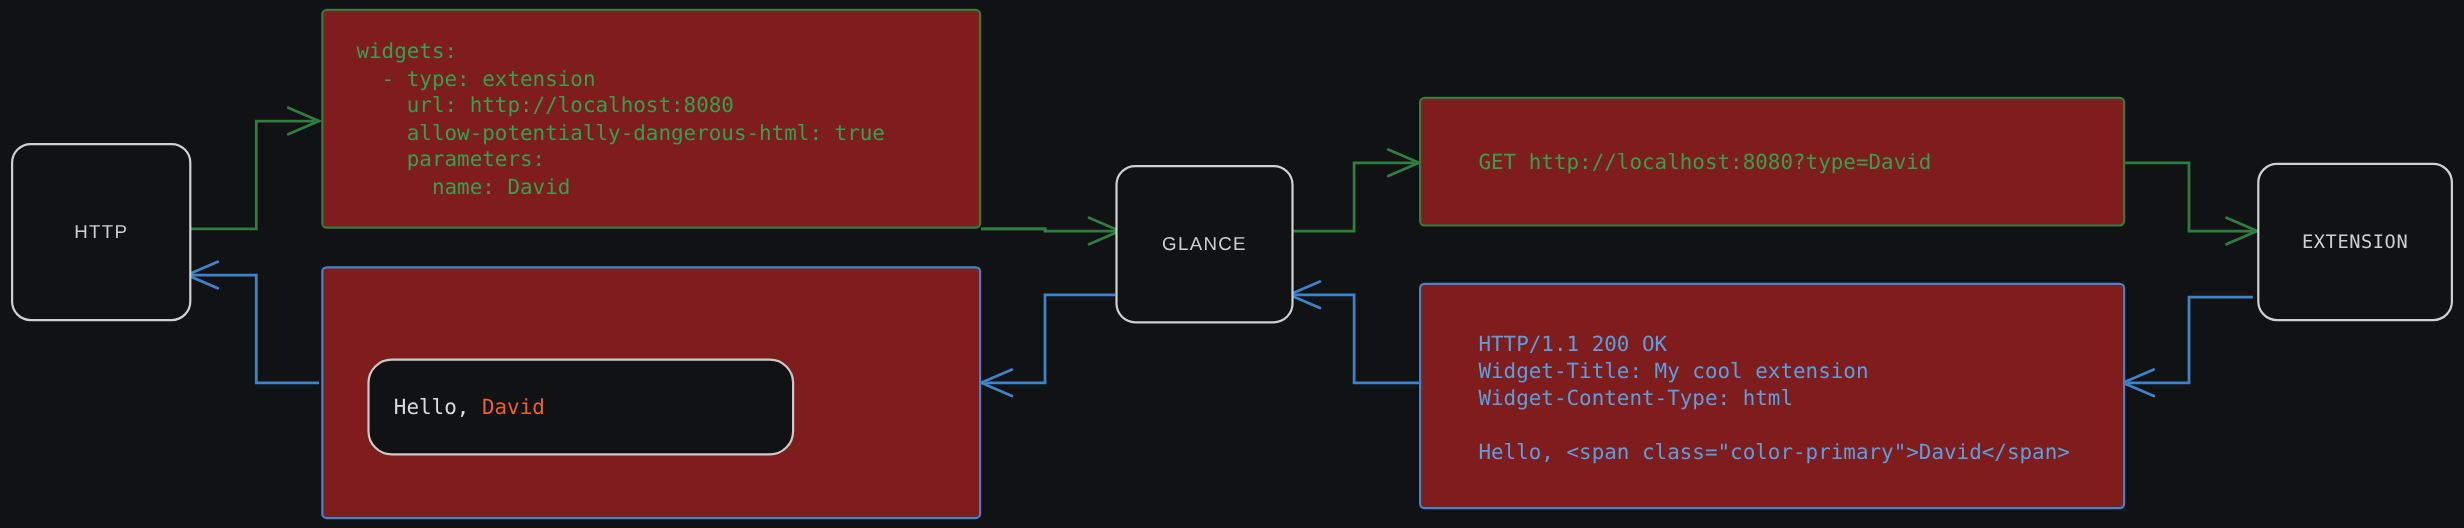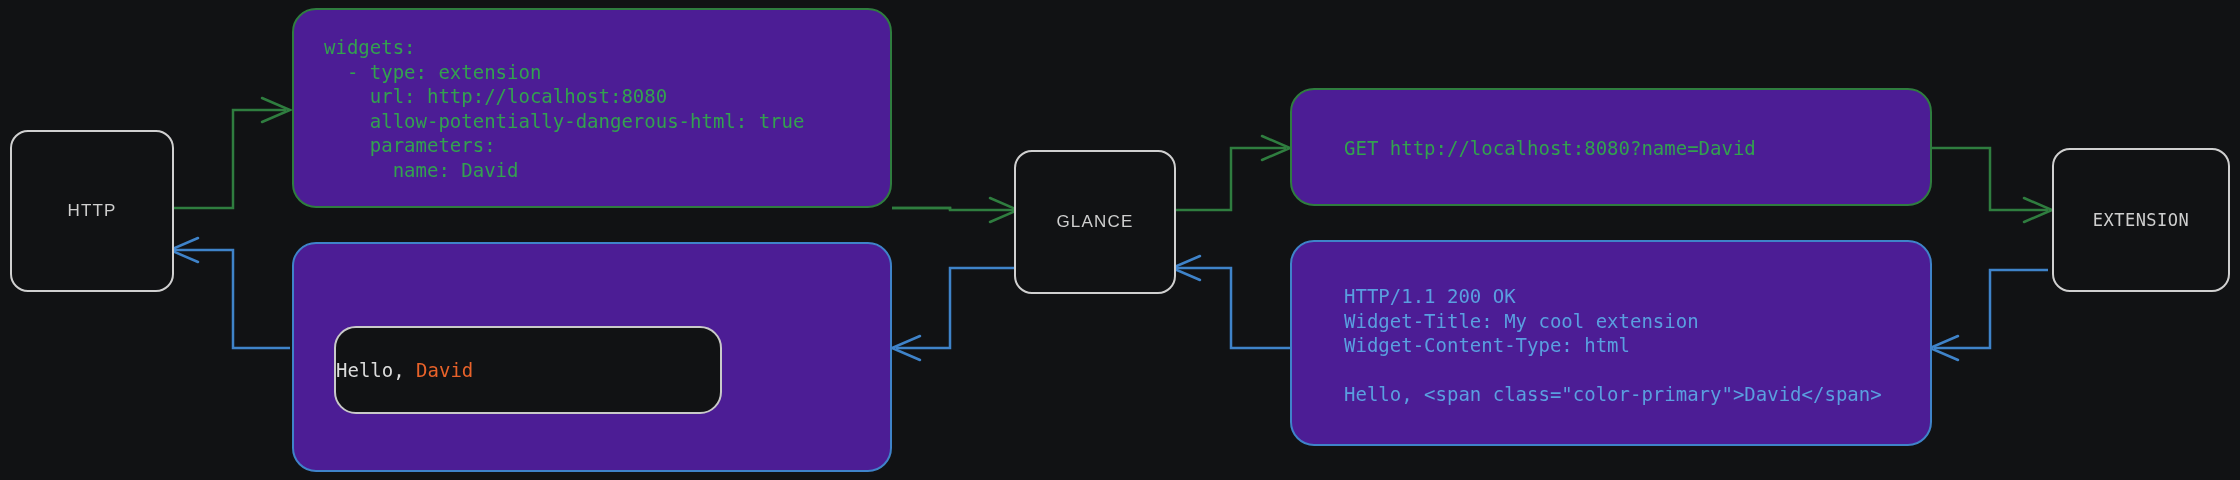--- a/index.html
+++ b/index.html
@@ -7,35 +7,35 @@
        font-family:"DejaVu Sans Mono",monospace;}
   #stage{position:relative;width:2240px;height:480px;background:#111214;}
   svg.wires{position:absolute;left:0;top:0;width:2240px;height:480px;}
 
   .node{position:absolute;border:2px solid #d0d0d0;border-radius:18px;
         background:#111214;display:flex;align-items:center;justify-content:center;}
   .node .lbl{color:#cfcfcf;font-family:"Liberation Sans",sans-serif;
              font-size:17px;letter-spacing:1.2px;}
   .node.mono .lbl{font-family:"DejaVu Sans Mono",monospace;font-size:17px;letter-spacing:0.5px;}
 
-  .card{position:absolute;border-radius:24px;background:#4c1d95;box-sizing:border-box;}
+  .card{position:absolute;border-radius:5px;background:#7f1d1d;box-sizing:border-box;}
   .card.green{border:2px solid #2f7d3f;}
   .card.blue{border:2px solid #3f83c9;}
 
   pre.code{margin:0;white-space:pre;font-family:"DejaVu Sans Mono",monospace;
            font-size:19px;line-height:24.5px;}
   pre.code.green{color:#33a14f;}
   pre.code.blue{color:#5a9fe0;}
 
   .widget-title{color:#d8d8d8;font-family:"DejaVu Sans Mono",monospace;
                 font-size:19px;letter-spacing:1px;}
   .inner-card{position:absolute;border:2px solid #c9c9c9;border-radius:22px;
               background:#111214;box-sizing:border-box;display:flex;align-items:center;}
   .inner-card .txt{color:#dcdcdc;font-family:"DejaVu Sans Mono",monospace;font-size:19px;
-                   }
+                   padding-left:22px;}
   .inner-card .txt .accent{color:#e8622a;}
 </style>
 </head>
 <body>
 
 <div id="stage">
 
   <svg class="wires" viewBox="0 0 2240 480" xmlns="http://www.w3.org/2000/svg">
     <g fill="none" stroke-width="2.5" stroke-linecap="butt" stroke-linejoin="miter">
 
@@ -105,24 +105,24 @@
 
   <div class="card blue" style="left:292px;top:242px;width:600px;height:230px;">
     <div class="inner-card" style="left:40px;top:82px;width:388px;height:88px;">
       <div class="txt">
         <span>Hello, </span><span class="accent">David</span>
       </div>
     </div>
   </div>
 
   <div class="card green" style="left:1290px;top:88px;width:642px;height:118px;">
-    <pre class="code green" style="position:absolute;left:52px;top:46px;">GET http://localhost:8080?name=David</pre>
+    <pre class="code green" style="position:absolute;left:52px;top:46px;">GET http://localhost:8080?type=David</pre>
   </div>
 
-  <div class="card blue" style="left:1290px;top:240px;width:642px;height:206px;">
+  <div class="card blue" style="left:1290px;top:257px;width:642px;height:206px;">
     <pre class="code blue" style="position:absolute;left:52px;top:42px;">HTTP/1.1 200 OK
 Widget-Title: My cool extension
 Widget-Content-Type: html
 
 Hello, &lt;span class="color-primary"&gt;David&lt;/span&gt;</pre>
   </div>
 
 </div>
 
 </body></html>

